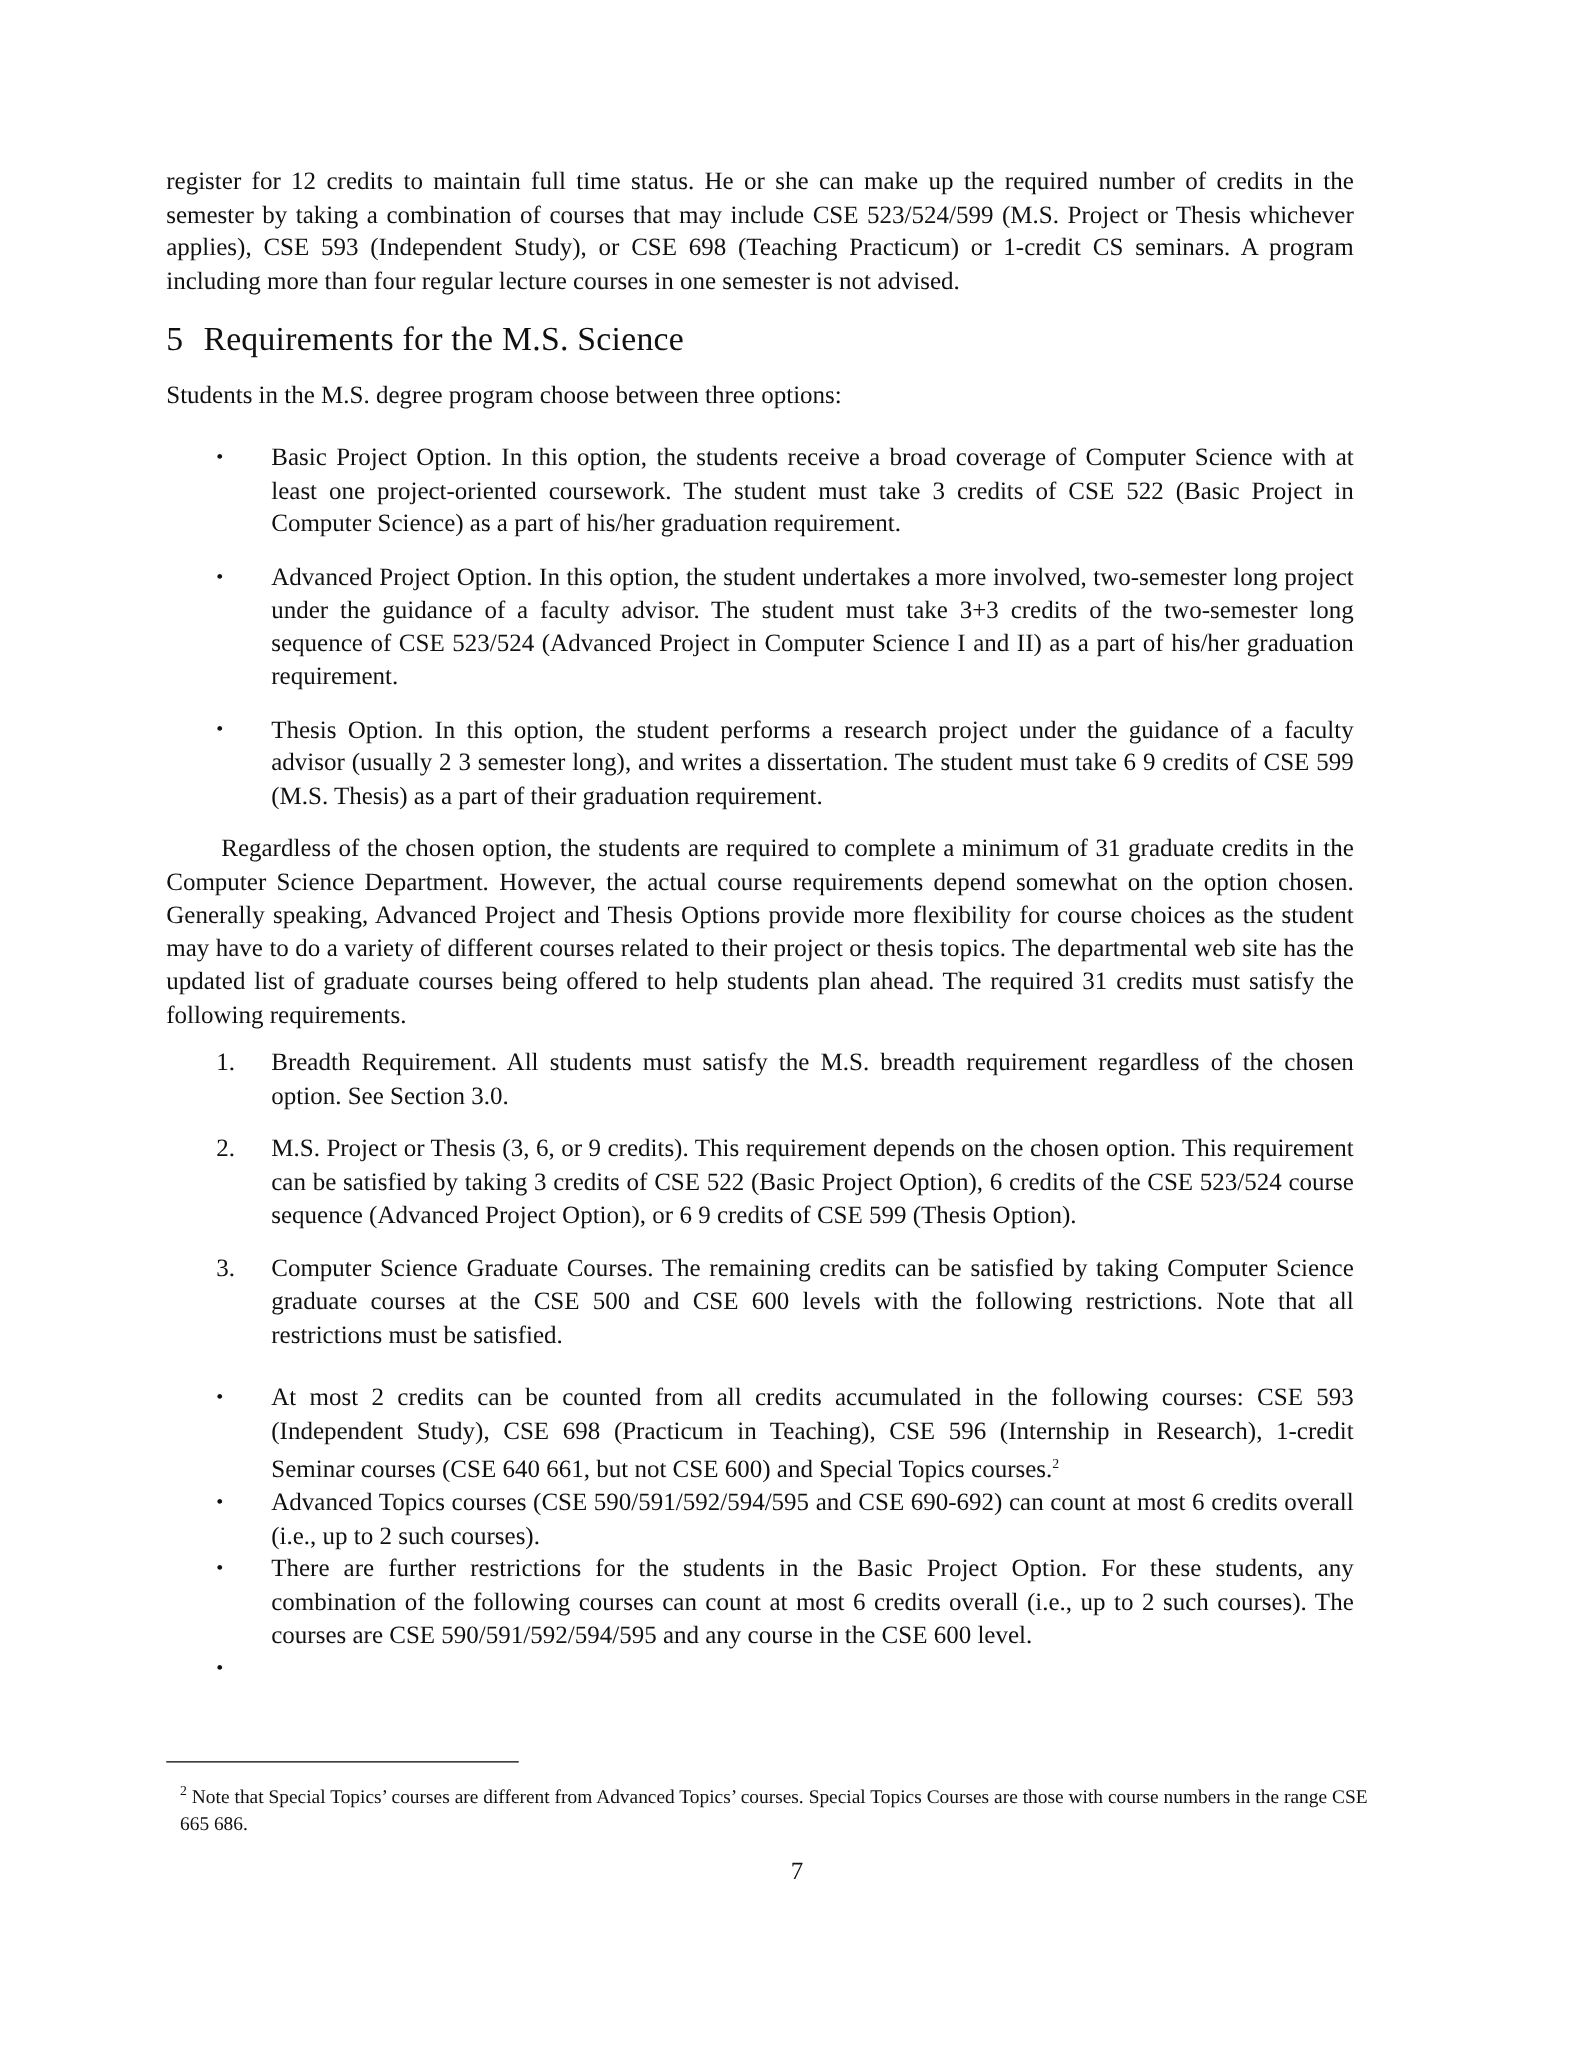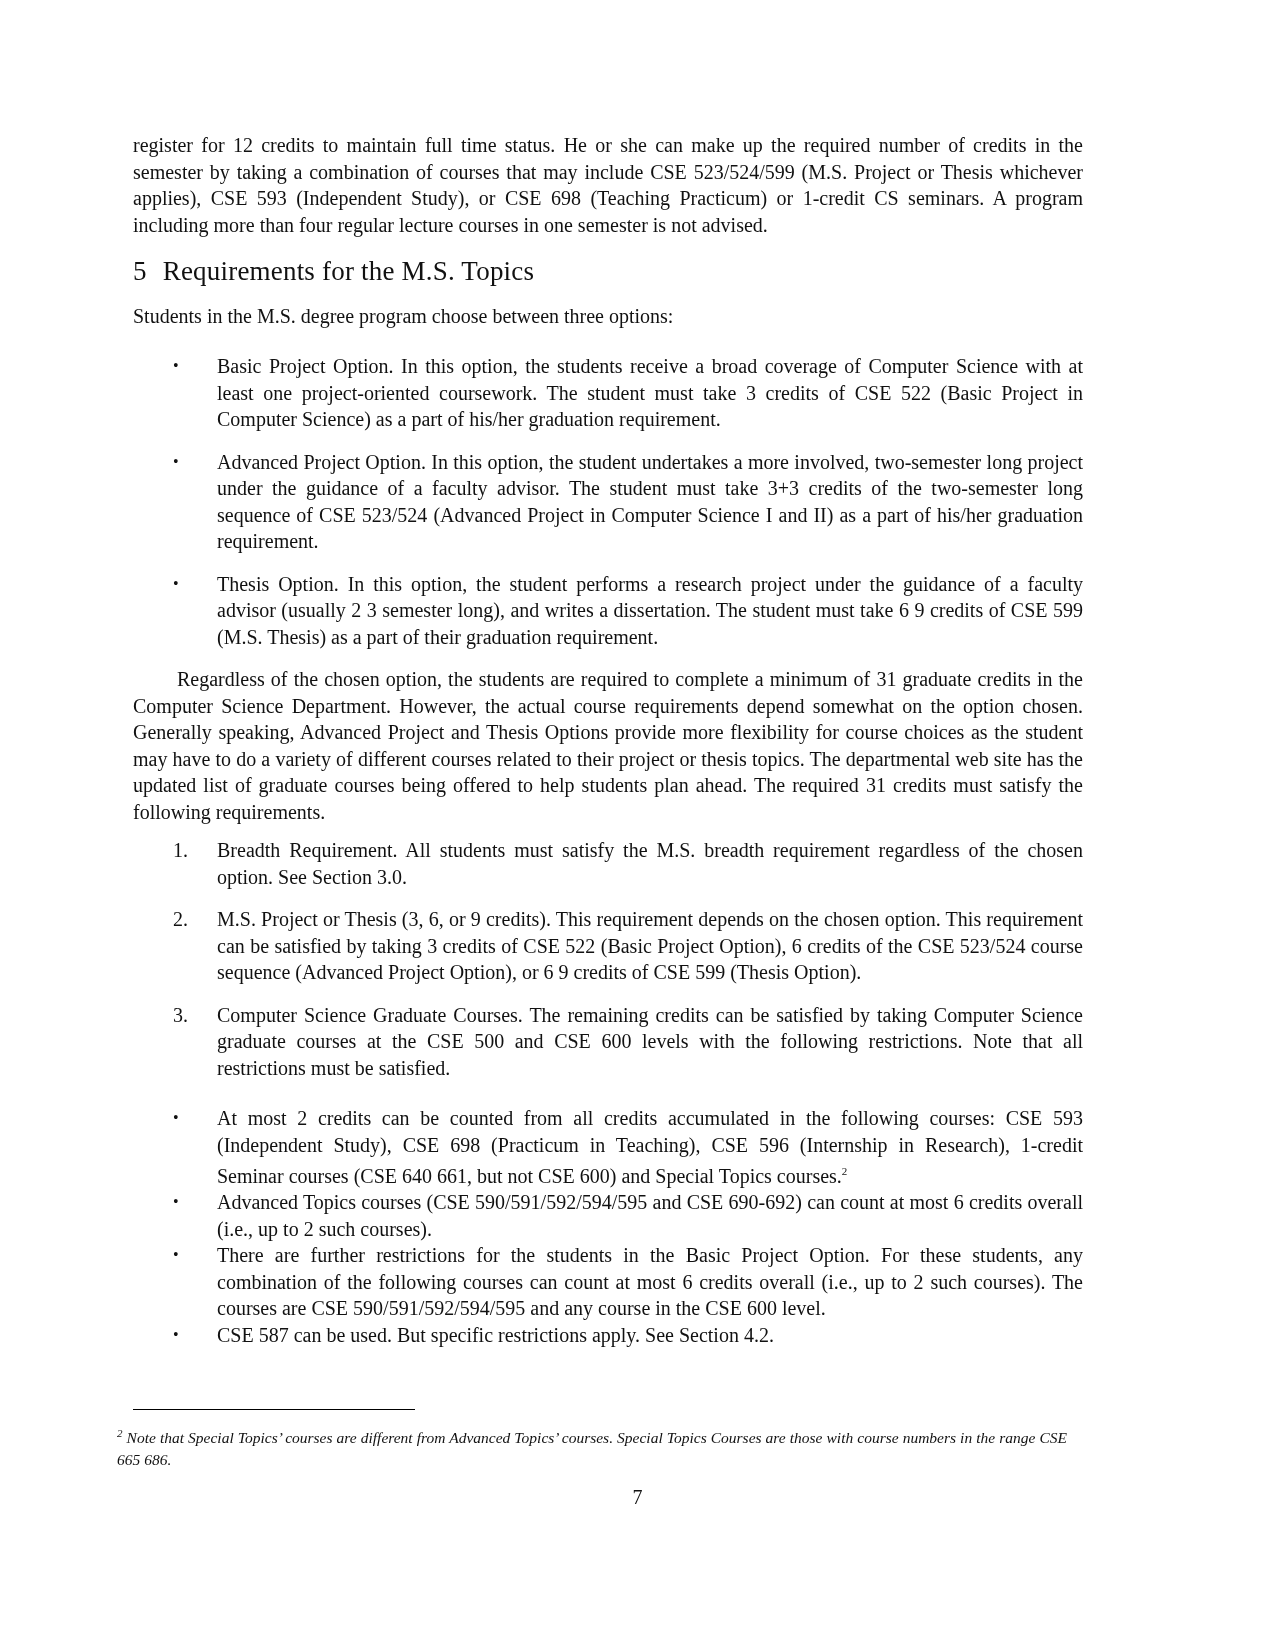--- a/index.html
+++ b/index.html
@@ -13,32 +13,32 @@
     .lead { margin-bottom: 24px; }
     ul.opts, ul.restr { list-style: none; padding: 0; margin: 0; }
     ul.opts li { position: relative; padding-left: 84px; margin-bottom: 16px; text-align: justify; }
     ul.restr li { position: relative; padding-left: 84px; margin-bottom: 0; text-align: justify; }
     .bullet { position: absolute; left: 40px; top: 0; font-size: 16px; }
     .para { text-indent: 44px; margin-bottom: 12px; }
     ol.reqs { list-style: none; padding: 0; margin: 0 0 24px 0; }
     ol.reqs li { position: relative; padding-left: 84px; margin-bottom: 16px; text-align: justify; }
     .enum { position: absolute; left: 40px; top: 0; }
     .fn-rule { position: absolute; left: 133px; top: 1409px; width: 282px; height: 1px; background: #000; }
-    .footnote { position: absolute; left: 117px; top: 1422px; width: 950px; font-size: 15.5px; line-height: 22px; text-align: justify; font-style: italic; }
+    .footnote { position: absolute; left: 144px; top: 1422px; width: 950px; font-size: 15.5px; line-height: 22px; text-align: justify; }
     sup { font-size: 11px; }
     .pagenum { position: absolute; left: 0; width: 1275px; top: 1486px; text-align: center; font-size: 20px; }
   </style>
 </head>
 <body>
 
 <div class="page">
   <p class="intro">register for 12 credits to maintain full time status. He or she can make up the required number of credits in the semester by taking a combination of courses that may include CSE 523/524/599 (M.S. Project or Thesis whichever applies), CSE 593 (Independent Study), or CSE 698 (Teaching Practicum) or 1-credit CS seminars. A program including more than four regular lecture courses in one semester is not advised.</p>
 
   <h2>
-    <span class="num">5</span><span>Requirements for the M.S. Topics</span>
+    <span class="num">5</span><span>Requirements for the M.S. Science</span>
   </h2>
 
   <p class="lead">Students in the M.S. degree program choose between three options:</p>
 
   <ul class="opts">
     <li><span class="bullet">•</span><span>Basic Project Option. In this option, the students receive a broad coverage of Computer Science with at least one project-oriented coursework. The student must take 3 credits of CSE 522 (Basic Project in Computer Science) as a part of his/her graduation requirement.</span></li>
     <li><span class="bullet">•</span><span>Advanced Project Option. In this option, the student undertakes a more involved, two-semester long project under the guidance of a faculty advisor. The student must take 3+3 credits of the two-semester long sequence of CSE 523/524 (Advanced Project in Computer Science I and II) as a part of his/her graduation requirement.</span></li>
     <li><span class="bullet">•</span><span>Thesis Option. In this option, the student performs a research project under the guidance of a faculty advisor (usually 2 3 semester long), and writes a dissertation. The student must take 6 9 credits of CSE 599 (M.S. Thesis) as a part of their graduation requirement.</span></li>
   </ul>
 
@@ -47,21 +47,21 @@
   <ol class="reqs">
     <li><span class="enum">1.</span><span>Breadth Requirement. All students must satisfy the M.S. breadth requirement regardless of the chosen option. See Section 3.0.</span></li>
     <li><span class="enum">2.</span><span>M.S. Project or Thesis (3, 6, or 9 credits). This requirement depends on the chosen option. This requirement can be satisfied by taking 3 credits of CSE 522 (Basic Project Option), 6 credits of the CSE 523/524 course sequence (Advanced Project Option), or 6 9 credits of CSE 599 (Thesis Option).</span></li>
     <li><span class="enum">3.</span><span>Computer Science Graduate Courses. The remaining credits can be satisfied by taking Computer Science graduate courses at the CSE 500 and CSE 600 levels with the following restrictions. Note that all restrictions must be satisfied.</span></li>
   </ol>
 
   <ul class="restr">
     <li><span class="bullet">•</span><span>At most 2 credits can be counted from all credits accumulated in the following courses: CSE 593 (Independent Study), CSE 698 (Practicum in Teaching), CSE 596 (Internship in Research), 1-credit Seminar courses (CSE 640 661, but not CSE 600) and Special Topics courses.</span><sup>2</sup></li>
     <li><span class="bullet">•</span><span>Advanced Topics courses (CSE 590/591/592/594/595 and CSE 690-692) can count at most 6 credits overall (i.e., up to 2 such courses).</span></li>
     <li><span class="bullet">•</span><span>There are further restrictions for the students in the Basic Project Option. For these students, any combination of the following courses can count at most 6 credits overall (i.e., up to 2 such courses). The courses are CSE 590/591/592/594/595 and any course in the CSE 600 level.</span></li>
-    <li><span class="bullet">•</span><span>CSE 587 can be used. But specific restrictions apply. See Section 4.2.</span></li>
+    <li><span class="bullet">•</span></li>
   </ul>
 </div>
 
 <div class="fn-rule"></div>
 <div class="footnote">
   <sup>2</sup>
   <span>Note that Special Topics’ courses are different from Advanced Topics’ courses. Special Topics Courses are those with course numbers in the range CSE 665 686.</span>
 </div>
 
 <div class="pagenum">7</div>

